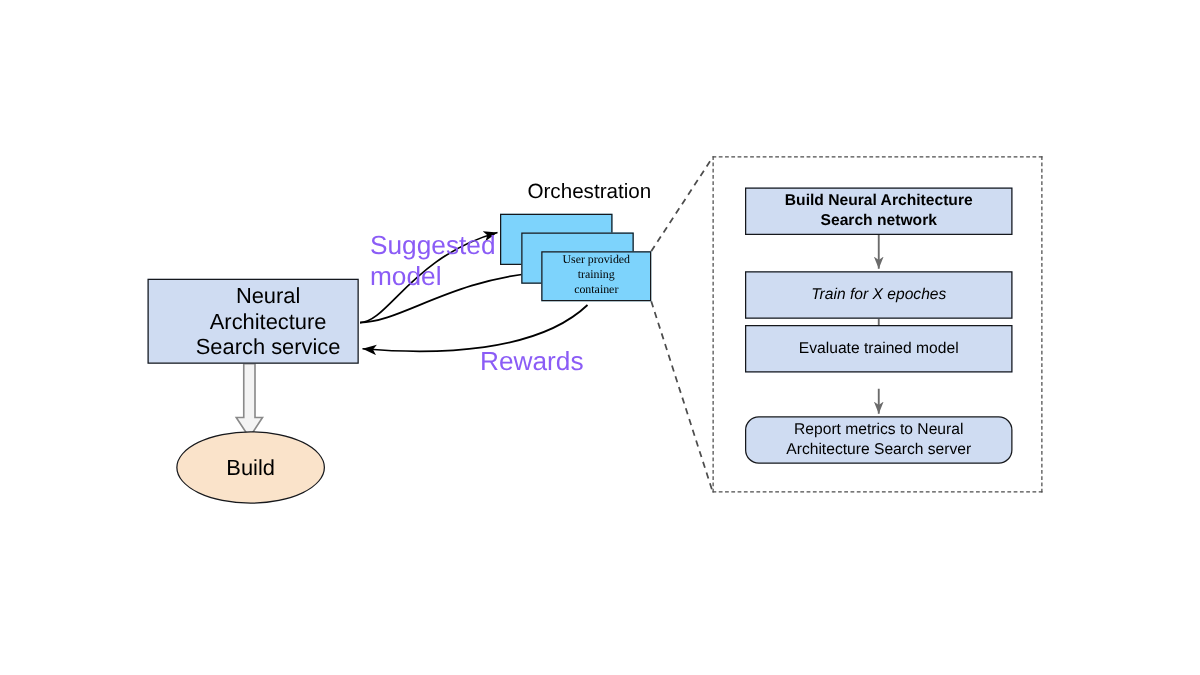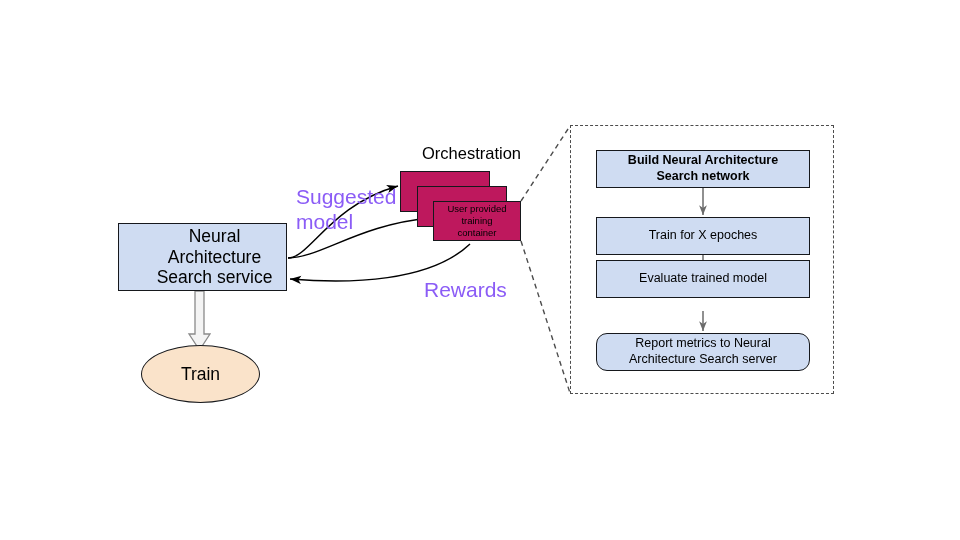--- a/index.html
+++ b/index.html
@@ -65,22 +65,23 @@
     position: absolute;
     left: 401px; top: 144px;
     width: 120px;
     font-size: 16.5px;
     text-align: right;
     white-space: nowrap;
   }
   .stack-box {
     position: absolute;
     box-sizing: border-box;
-    background: #be185d;
-    border: 1.3px solid #16181c;
+    background: #7dd3fc;
+    border: 1.3px solid #16181c;
+    font-family: Liberation Serif, serif;
   }
   #orch-box-1 { left: 400px; top: 171px; width: 90px; height: 41px; z-index: 3; }
   #orch-box-2 { left: 417px; top: 186px; width: 90px; height: 41px; z-index: 4; }
   #orch-box-3 {
     left: 433px; top: 201px; width: 88px; height: 40px; z-index: 5;
     display: flex; align-items: center; justify-content: center;
     text-align: center; font-size: 9.5px; line-height: 1.25;
   }
   
   #detail-panel {
@@ -99,34 +100,34 @@
     align-items: center;
     justify-content: center;
     text-align: center;
     font-size: 12.5px;
     line-height: 1.25;
     left: 596px;
     width: 214px;
     height: 38px;
   }
   #flow-0 { top: 150px; font-weight: bold; }
-  #flow-1 { top: 217px; }
+  #flow-1 { top: 217px; font-style: italic; }
   #flow-2 { top: 260px; }
   #flow-3 { top: 333px; border-radius: 11px; }
 
   
   .annot {
     position: absolute;
     color: #8b5cf6;
     font-size: 21px;
     line-height: 1.2;
     white-space: pre-line;
   }
   #annot-suggested { left: 296px; top: 184px; width: 100px; }
-  #annot-rewards   { left: 384px; top: 277px; margin-left: 40px; }
+  #annot-rewards   { left: 384px; top: 277px; }
   #annot-api       { left: 208px; top: 308px; white-space: nowrap; }
 </style>
 </head>
 <body>
 
 <div id="canvas">
 
   <svg class="svg-layer" viewBox="0 0 960 540">
     <defs>
       <marker id="arrowBlack" markerWidth="9" markerHeight="9" refX="8" refY="3" orient="auto" markerUnits="strokeWidth">
@@ -153,21 +154,21 @@
     <path d="M703,311 L703,331" fill="none" stroke="#6b6b6b" stroke-width="1.5" marker-end="url(#arrowGray)"></path>
   </svg>
 
   <div class="node" id="nas-service">
     <span style="white-space: pre-line;">Neural
 Architecture
 Search service</span>
   </div>
 
   <div id="user-ellipse">
-    <span>Train</span>
+    <span>Build</span>
   </div>
 
   <div id="orch-title">Orchestration</div>
 
   <div class="stack-box" id="orch-box-1"></div>
   <div class="stack-box" id="orch-box-2"></div>
   <div class="stack-box" id="orch-box-3">
     <span style="white-space: pre-line;">User provided
 training
 container</span>

